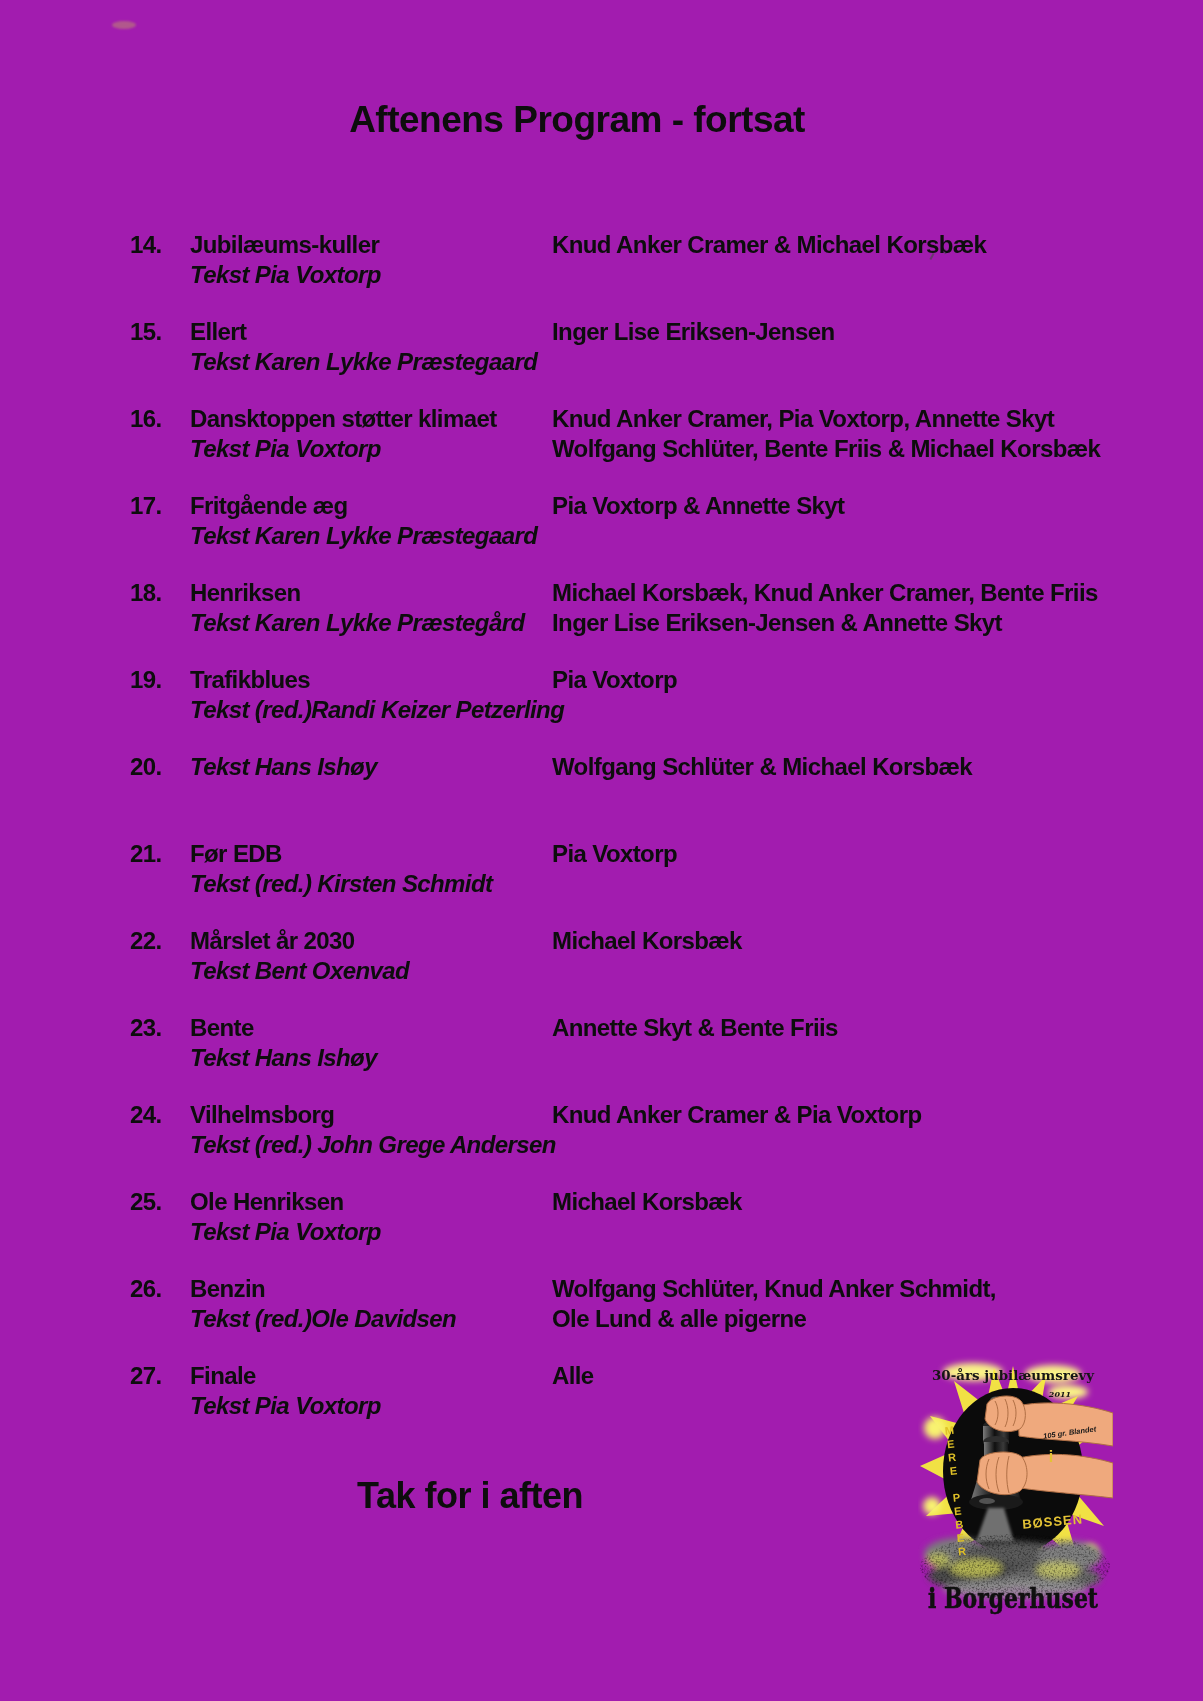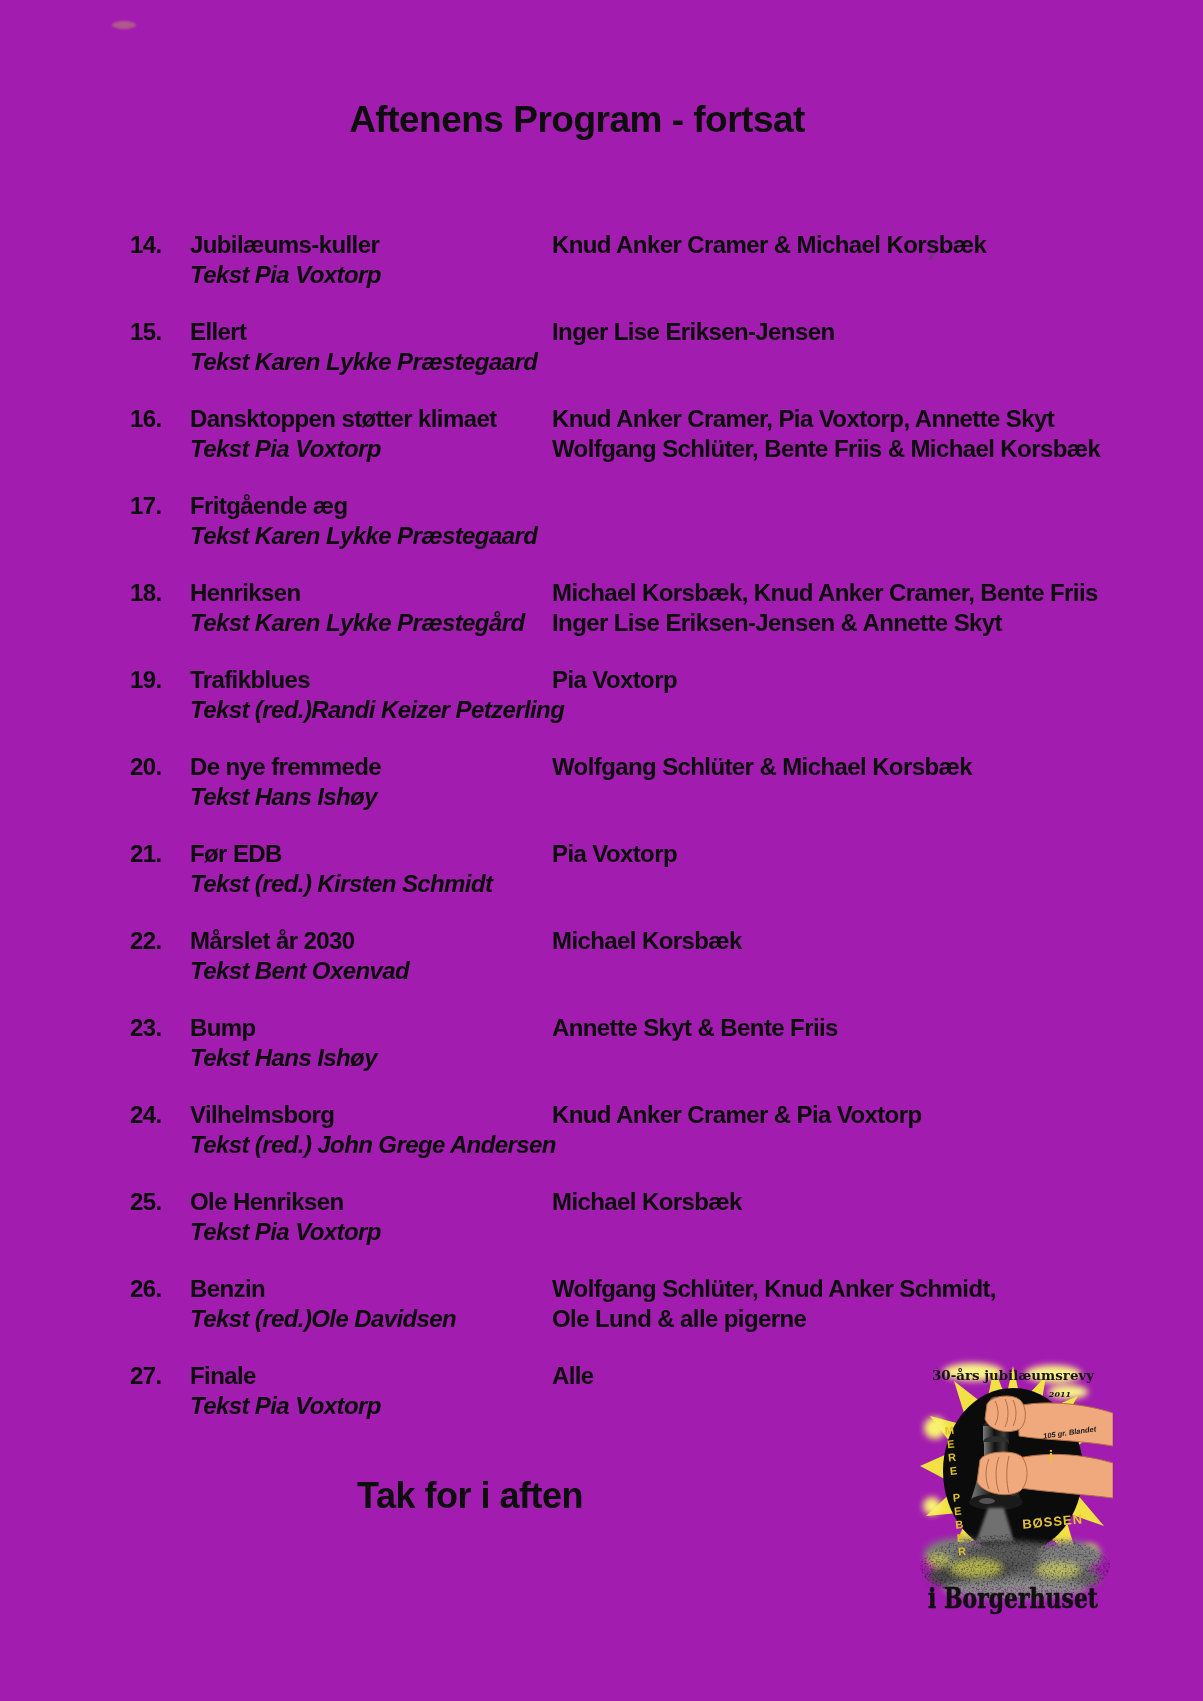--- a/index.html
+++ b/index.html
@@ -92,20 +92,24 @@
         <div>Wolfgang Schlüter, Bente Friis &amp; Michael Korsbæk</div>
       </div>
     </div>
 
     <div class="item">
       <div class="num">17.</div>
       <div class="left">
         <div class="title">Fritgående æg</div>
         <div class="tekst">Tekst Karen Lykke Præstegaard</div>
       </div>
+      <div class="right">
+        <div>Pia Voxtorp &amp; Annette Skyt</div>
+
+      </div>
     </div>
 
     <div class="item">
       <div class="num">18.</div>
       <div class="left">
         <div class="title">Henriksen</div>
         <div class="tekst">Tekst Karen Lykke Præstegård</div>
       </div>
       <div class="right">
         <div>Michael Korsbæk, Knud Anker Cramer, Bente Friis</div>
@@ -121,21 +125,20 @@
       </div>
       <div class="right">
         <div>Pia Voxtorp</div>
 
       </div>
     </div>
 
     <div class="item">
       <div class="num">20.</div>
       <div class="left">
-        <div class="title">De nye fremmede</div>
         <div class="tekst">Tekst Hans Ishøy</div>
       </div>
       <div class="right">
         <div>Wolfgang Schlüter &amp; Michael Korsbæk</div>
 
       </div>
     </div>
 
     <div class="item">
       <div class="num">21.</div>
@@ -157,21 +160,21 @@
       </div>
       <div class="right">
         <div>Michael Korsbæk</div>
 
       </div>
     </div>
 
     <div class="item">
       <div class="num">23.</div>
       <div class="left">
-        <div class="title">Bump</div>
+        <div class="title">Bente</div>
         <div class="tekst">Tekst Hans Ishøy</div>
       </div>
       <div class="right">
         <div>Annette Skyt &amp; Bente Friis</div>
 
       </div>
     </div>
 
     <div class="item">
       <div class="num">24.</div>

